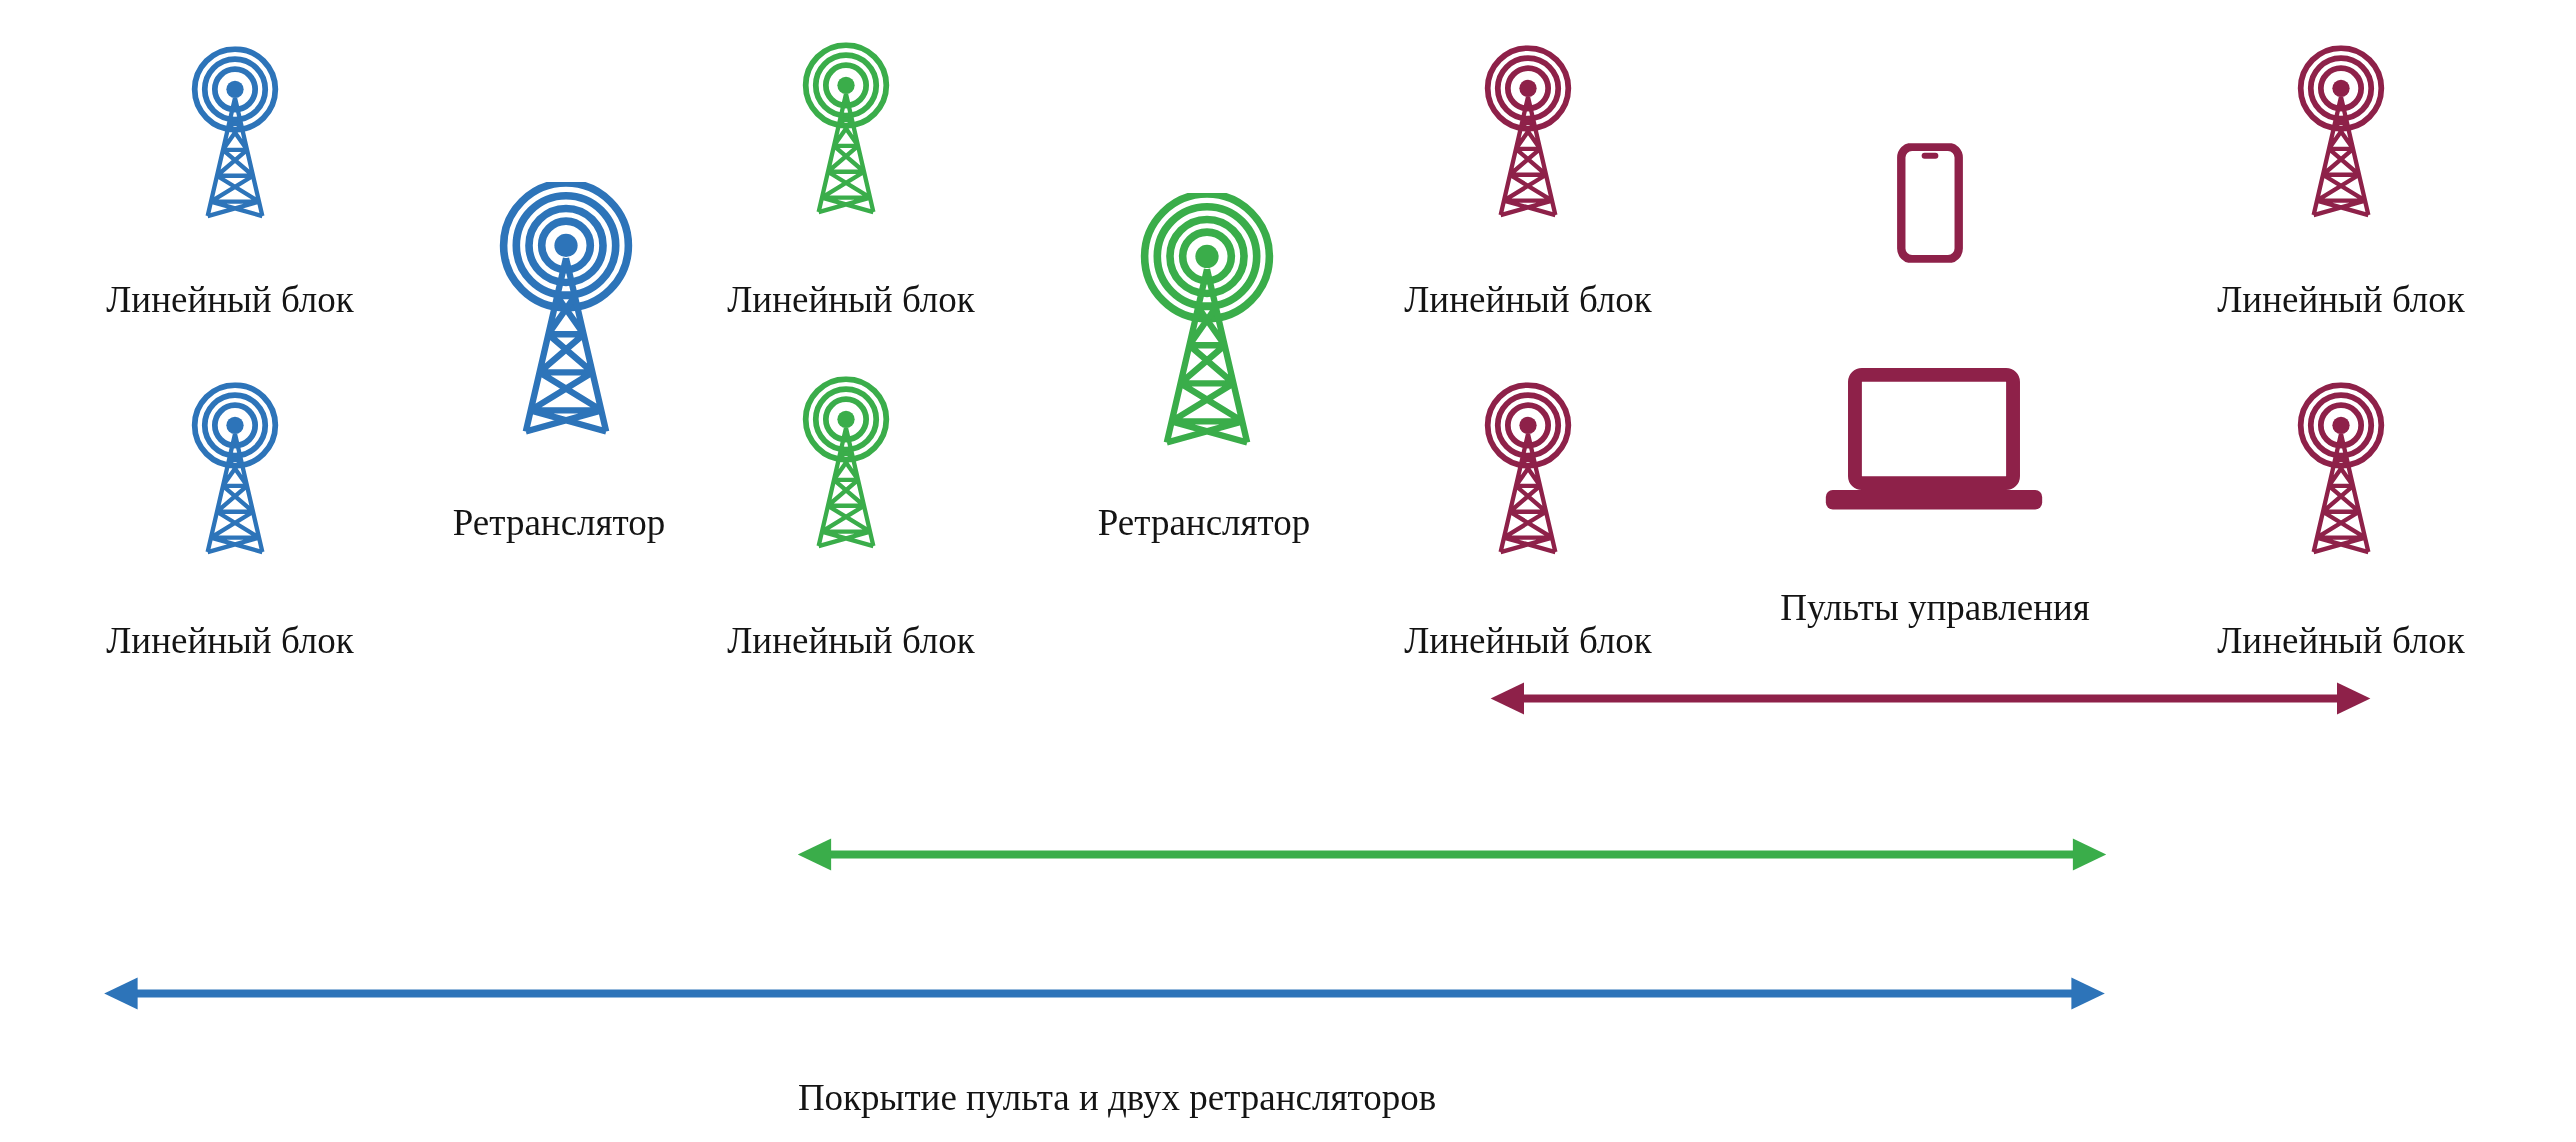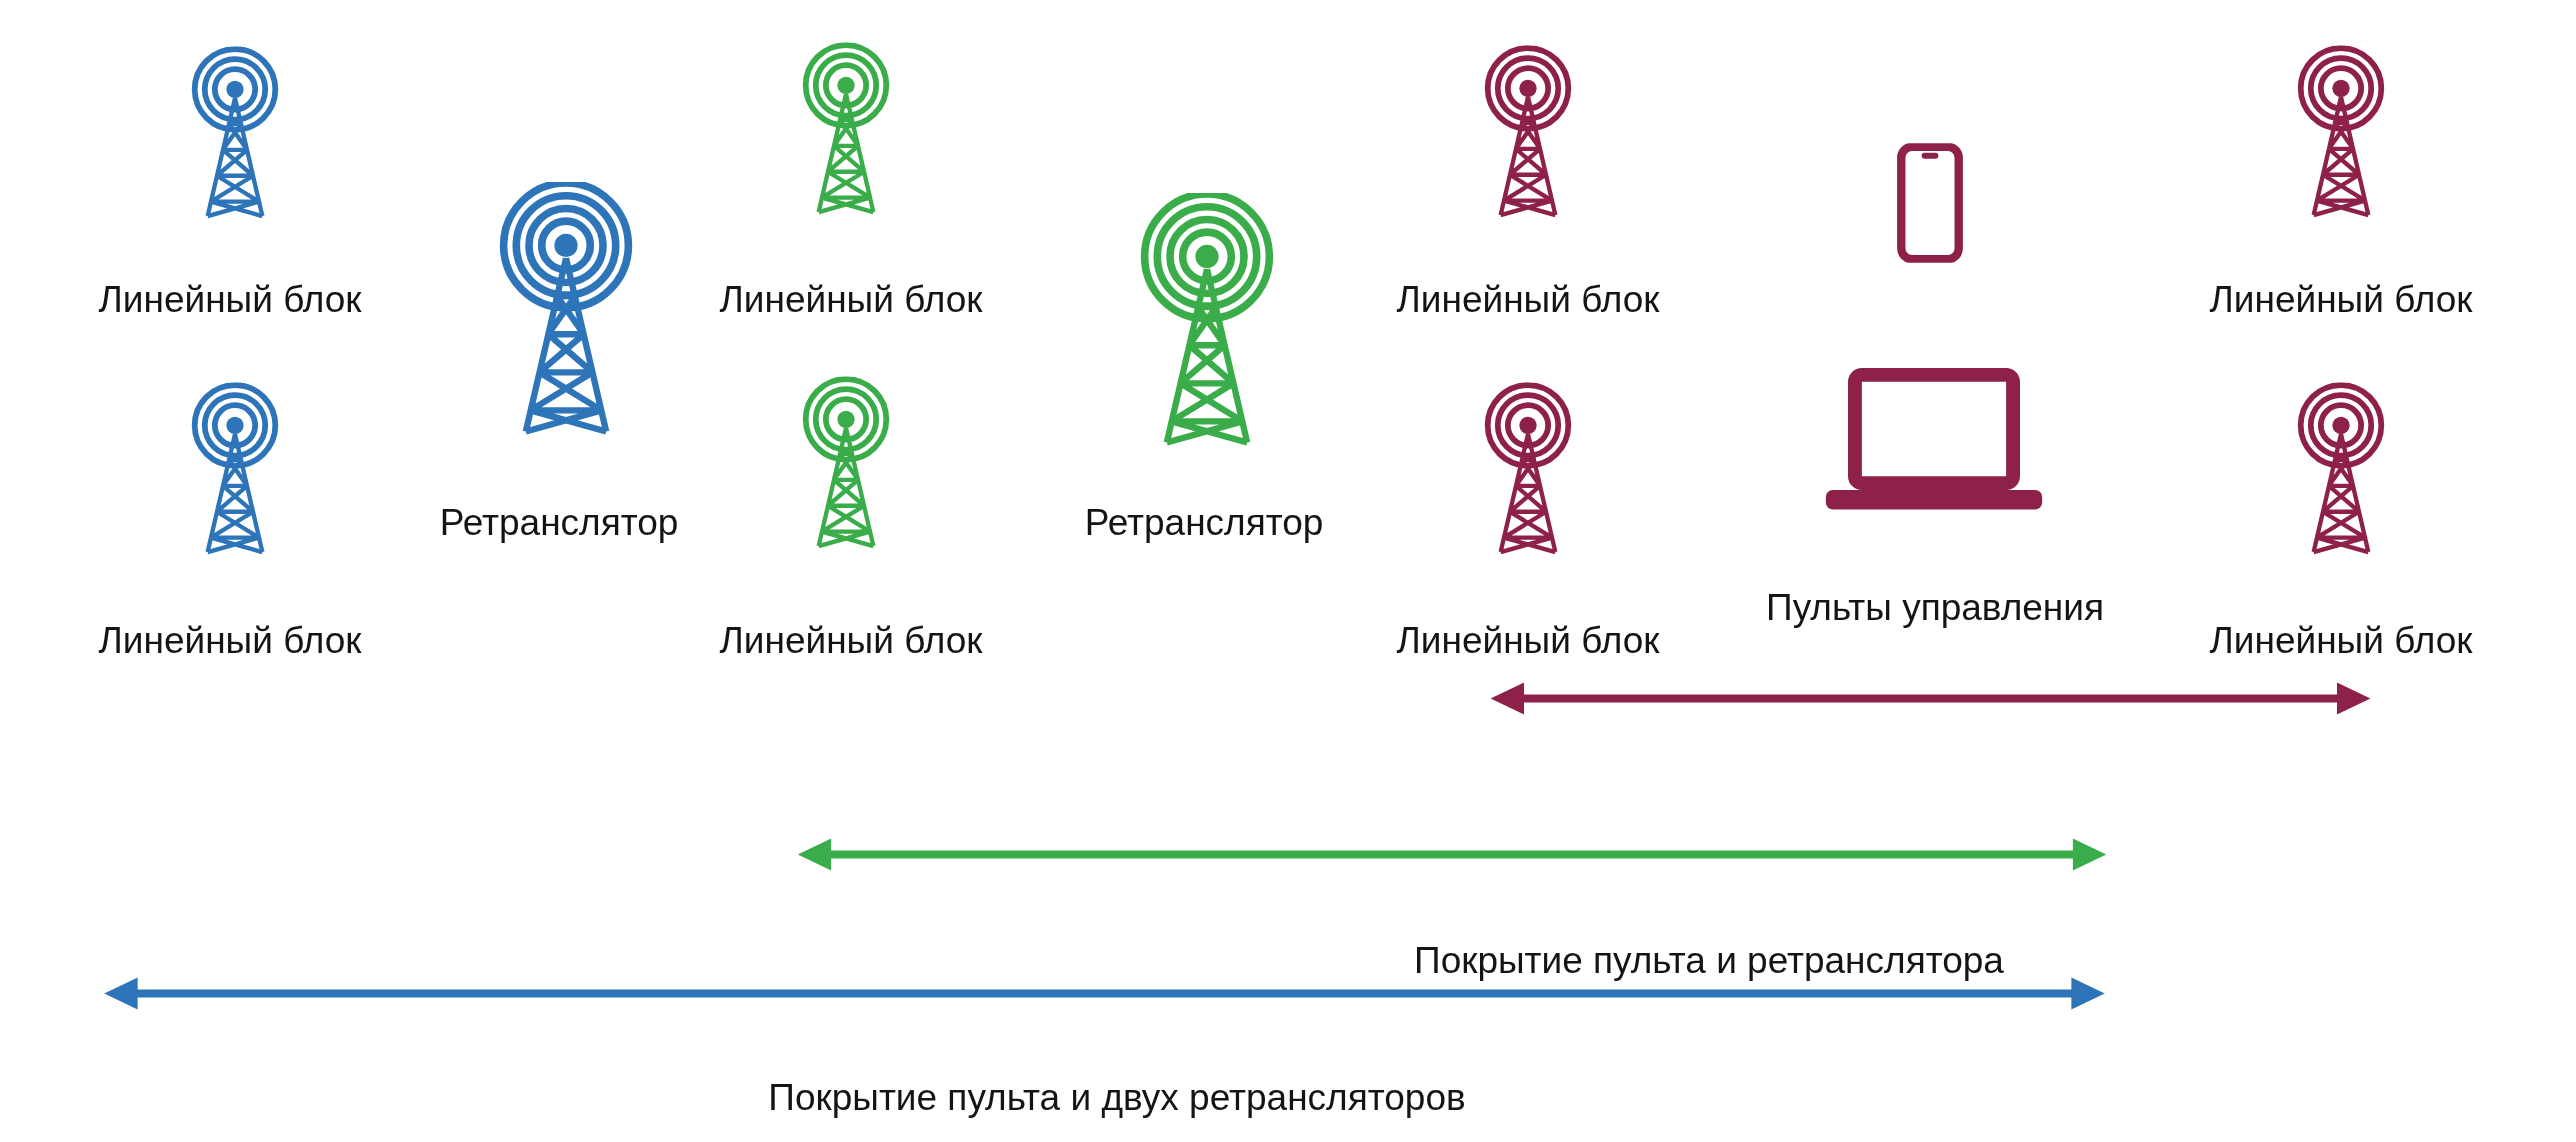--- a/index.html
+++ b/index.html
@@ -3,21 +3,21 @@
 <meta charset="utf-8">
 <style>
   html, body { margin: 0; padding: 0; }
   body {
     width: 2576px; height: 1143px;
     background: var(--background, #fff);
     font-family: "Liberation Sans", "DejaVu Sans", sans-serif;
     color: var(--text, #141414);
     position: relative; overflow: hidden;
   }
-  .scene { position: absolute; inset: 0; }
+  .scene { position: absolute; inset: 0; font-family: Liberation Serif, serif; }
   .icon { position: absolute; transform: translateX(-50%); display: block; }
   .lbl {
     position: absolute; transform: translate(-50%, -50%);
     font-size: 37px; line-height: 1.15; white-space: nowrap;
     color: var(--text, #141414);
   }
   .arrow { position: absolute; display: block; }
   .c-blue   { color: var(--blue,   #2d74b9); }
   .c-green  { color: var(--green,  #3aad4a); }
   .c-maroon { color: var(--maroon, #8e2149); }
@@ -121,21 +121,20 @@
     <line x1="34" y1="22" x2="1076" y2="22" stroke="currentColor" stroke-width="10"></line>
     <polygon points="2,22 44,2 44,42" fill="currentColor"></polygon>
     <polygon points="1108,22 1066,2 1066,42" fill="currentColor"></polygon>
   </svg>
 
   <svg class="arrow c-green" style="left:793px; top:837px;" width="1318" height="35" viewBox="0 0 1649 44">
     <line x1="34" y1="22" x2="1615" y2="22" stroke="currentColor" stroke-width="10"></line>
     <polygon points="2,22 44,2 44,42" fill="currentColor"></polygon>
     <polygon points="1647,22 1605,2 1605,42" fill="currentColor"></polygon>
   </svg>
-  <div class="lbl" style="left:1709px; top:961px;">Покрытие пульта и ретранслятора</div>
 
   <svg class="arrow c-blue" style="left:98px; top:976px;" width="2013" height="35" viewBox="0 0 2519 44">
     <line x1="34" y1="22" x2="2485" y2="22" stroke="currentColor" stroke-width="10"></line>
     <polygon points="2,22 44,2 44,42" fill="currentColor"></polygon>
     <polygon points="2517,22 2475,2 2475,42" fill="currentColor"></polygon>
   </svg>
   <div class="lbl" style="left:1117px; top:1098px;">Покрытие пульта и двух ретрансляторов</div>
 
 </div>
 

